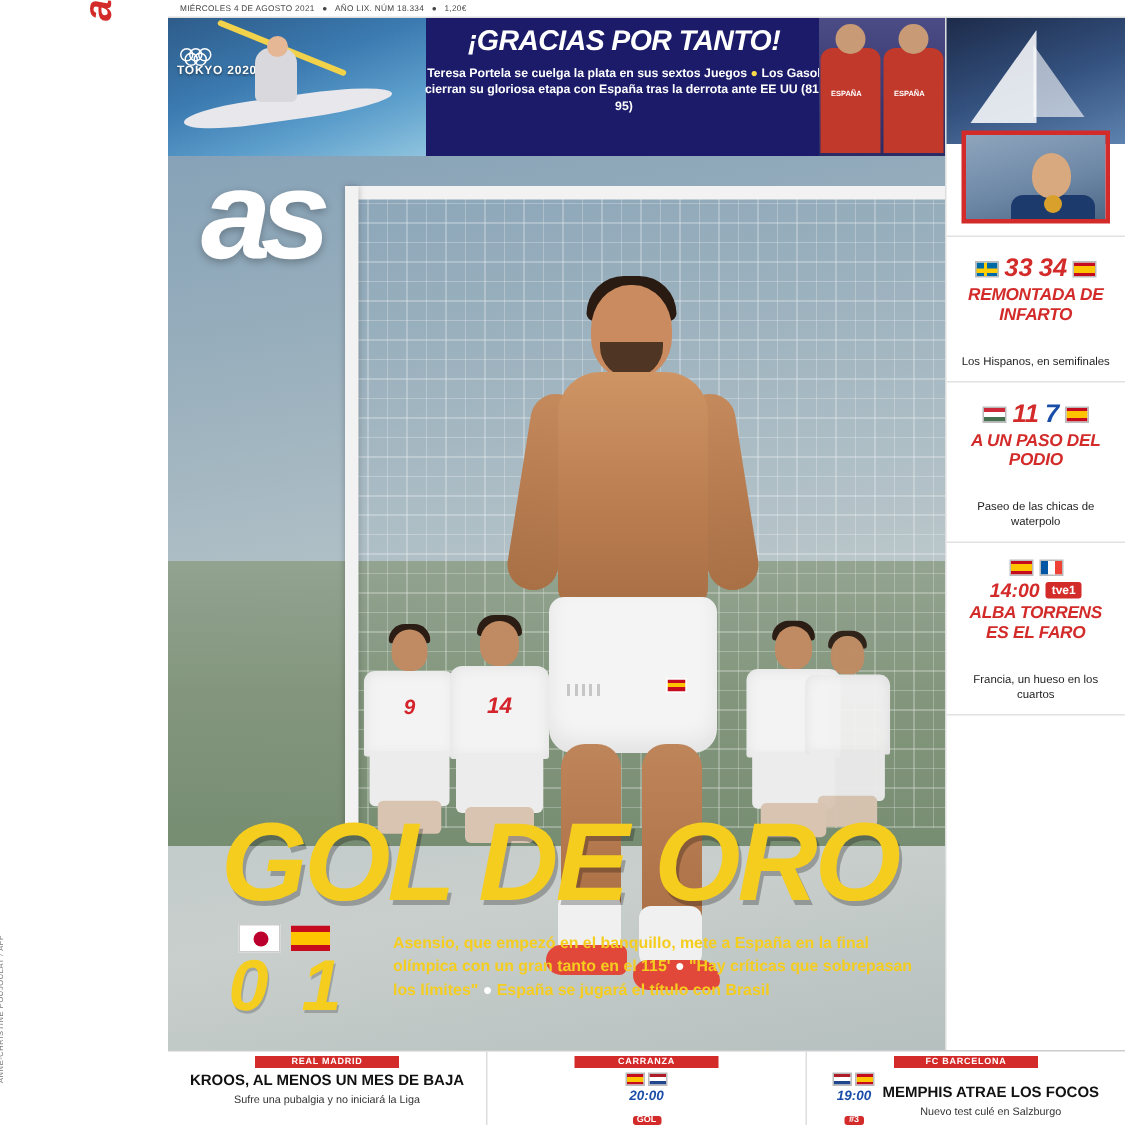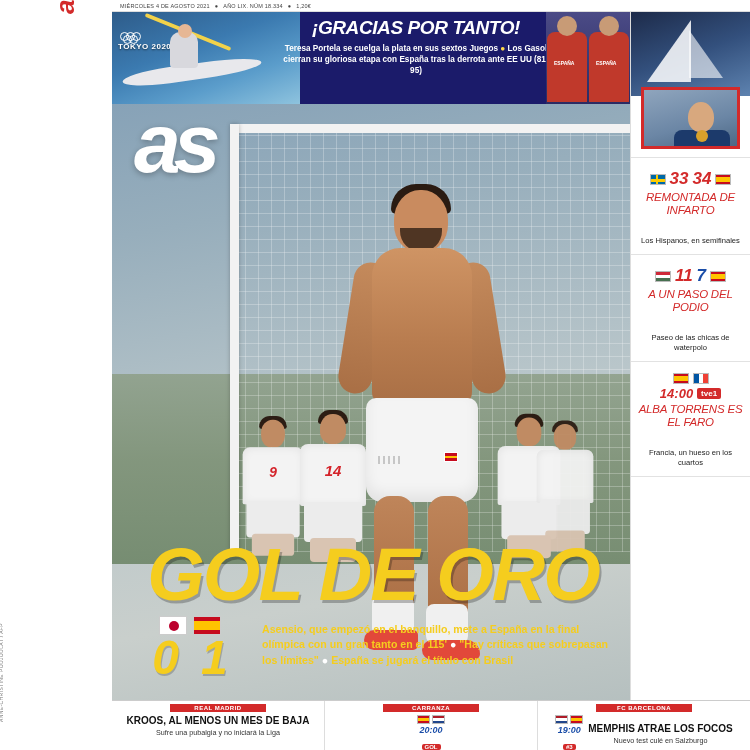--- a/index.html
+++ b/index.html
@@ -80,21 +80,21 @@
 
   
   .banner {
     position: absolute;
     left: 0; top: 0;
     width: 518px; height: 92px;
     background: #1b1b6a;
     overflow: hidden;
   }
   .banner-kayak {
-    position: absolute; left: 0; top: 0; width: 188px; height: 92px;
+    position: absolute; left: 0; top: 0; width: 172px; height: 92px;
     background: linear-gradient(160deg,#2e5c8a 0%, #3b7ab0 40%, #5b9dcb 70%, #8ec3de 100%);
   }
   .kayak-boat {
     position: absolute; left: 10px; top: 52px; width: 140px; height: 16px;
     background: #e8e8ec; border-radius: 40% 50% 50% 40%/ 60%;
     transform: rotate(-8deg);
   }
   .kayak-person {
     position: absolute; left: 58px; top: 20px; width: 28px; height: 36px;
     background: #d8d8dd; border-radius: 10px 10px 4px 4px;
@@ -380,21 +380,21 @@
   .rail-photo .sail {
     position: absolute; left: 16px; top: 8px; width: 0; height: 0;
     border-left: 44px solid transparent; border-bottom: 62px solid rgba(255,255,255,.85);
   }
   .rail-photo .sail2 {
     position: absolute; left: 58px; top: 18px; width: 0; height: 0;
     border-right: 34px solid transparent; border-bottom: 48px solid rgba(255,255,255,.6);
   }
   .rail-block { padding: 6px 7px 8px; text-align: center; border-bottom: 1px solid #e2e2e2; }
   .rail-h {
-    color: #d32a2a; font-weight: normal; font-style: italic;
+    color: #d32a2a; font-weight: bold; font-style: italic;
     font-size: 11.5px; line-height: 1.1; letter-spacing: -.2px;
   }
   .rail-t {
     margin-top: 20px; font-size: 7.6px; color: #222; line-height: 1.3;
   }
   .rail-img {
     margin: 4px 3px 0; height: 62px;
     background: linear-gradient(165deg,#8fa5bd 0%, #6b86a5 60%, #4d6885 100%);
     border: 3px solid #d32a2a; position: relative; overflow: hidden;
   }

